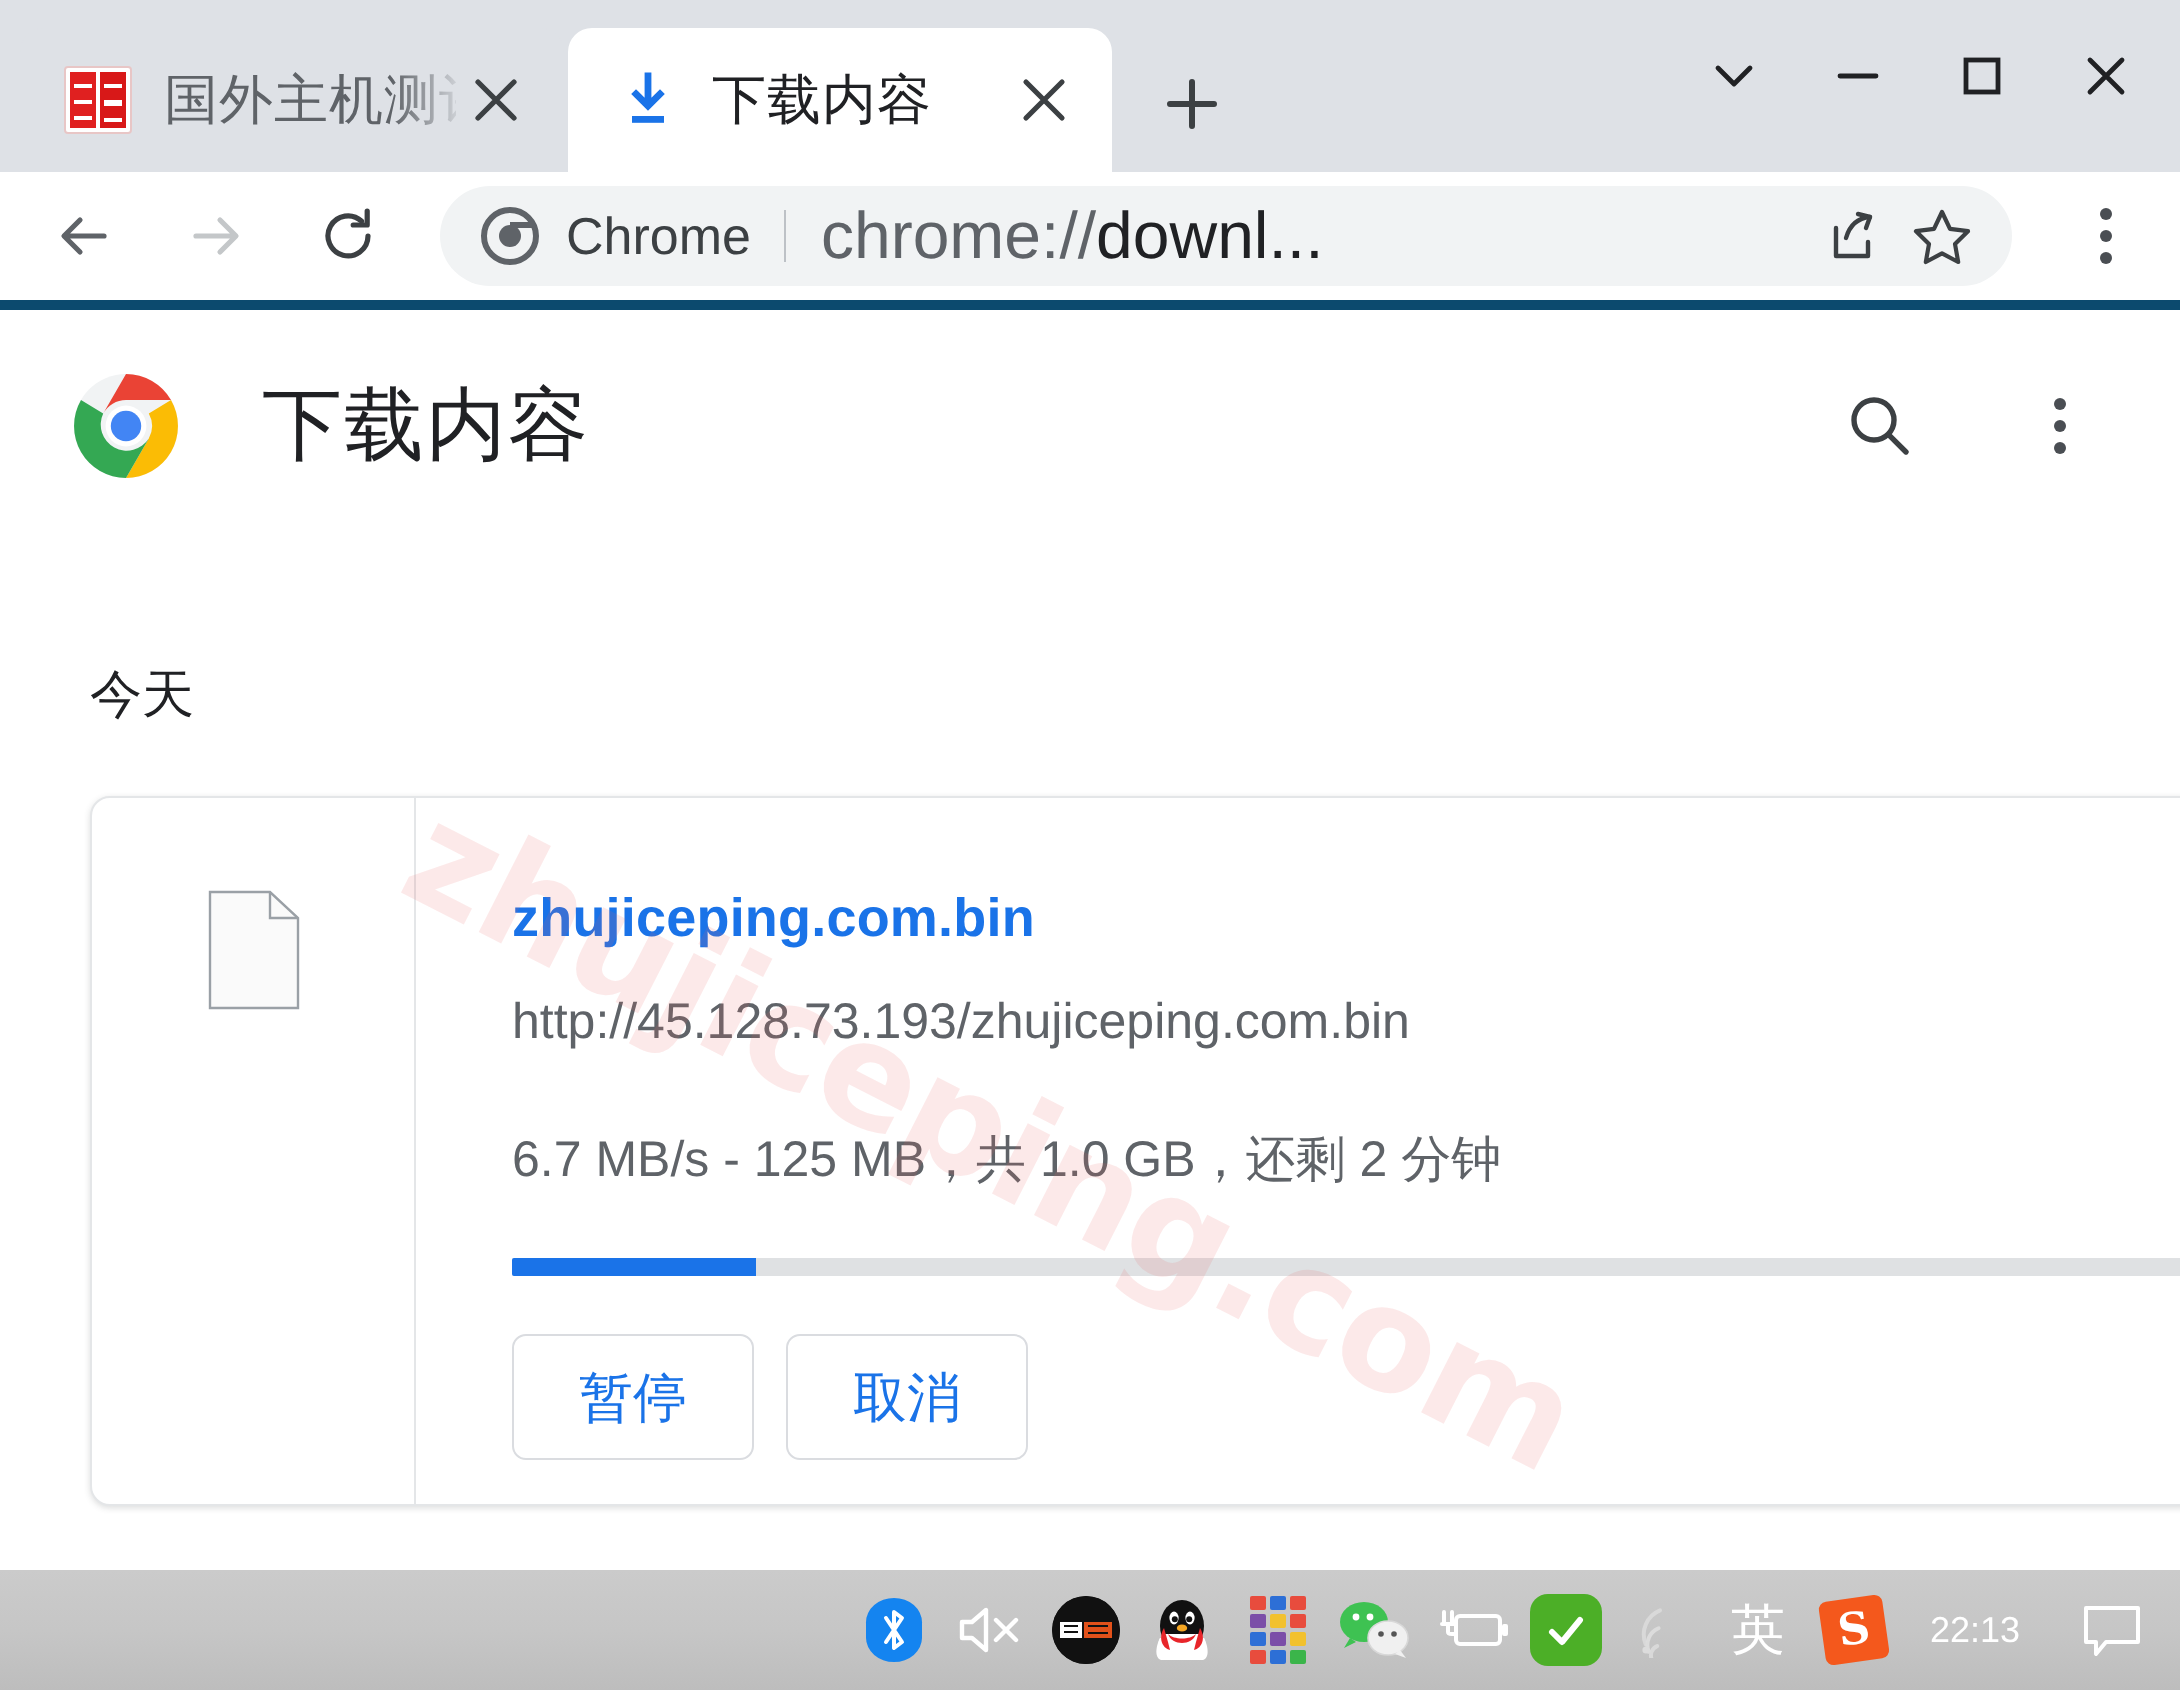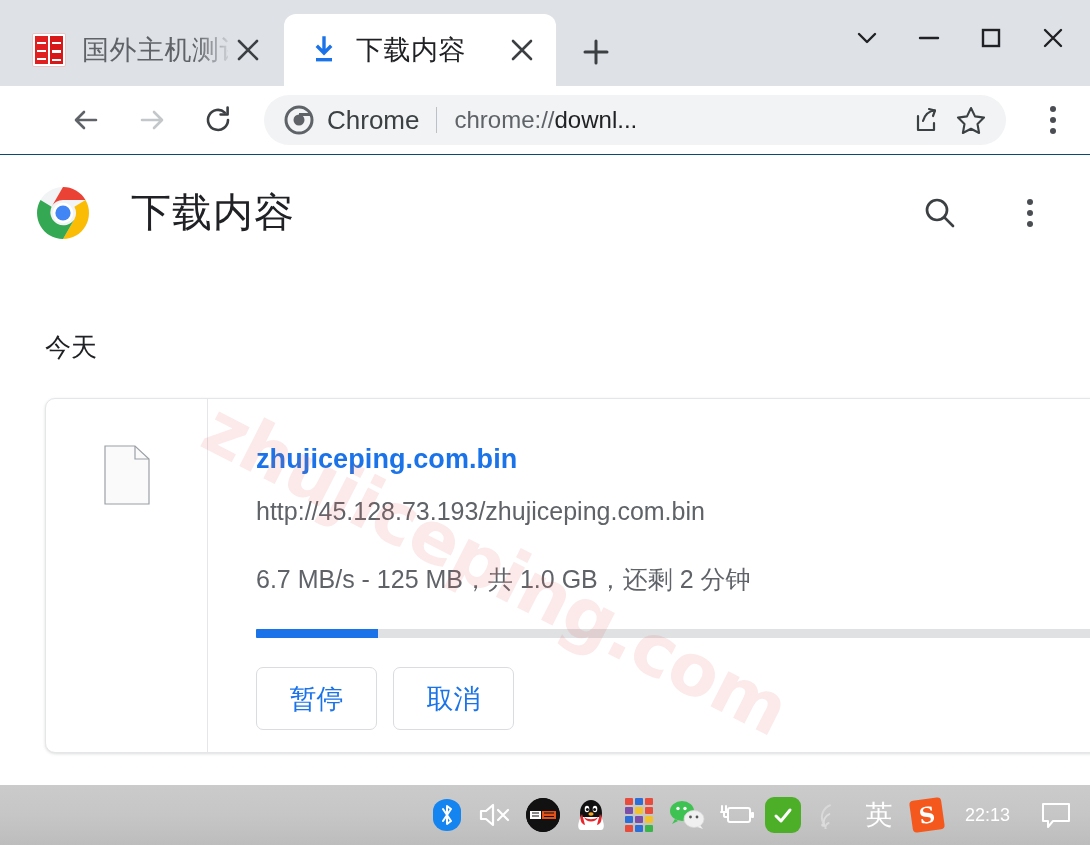--- a/index.html
+++ b/index.html
@@ -88,22 +88,21 @@
   .wc-btn {
     width: 62px; height: 56px;
     display: flex; align-items: center; justify-content: center;
   }
 
   
   .toolbar {
     position: absolute; top: 86px; left: 0; width: 1090px; height: 69px;
     background: #ffffff;
     display: flex; align-items: center;
-    border-bottom: 1px solid #0c4a6e;
-    padding-left: 44px;
+    border-bottom: 5px solid #0c4a6e;
   }
   .nav-btn {
     width: 56px; height: 56px; margin-left: 10px;
     display: flex; align-items: center; justify-content: center;
     flex: 0 0 auto;
   }
   .nav-btn.first { margin-left: 14px; }
   .omnibox {
     flex: 1 1 auto; height: 50px; margin: 0 18px 0 18px;
     background: #f1f3f4; border-radius: 25px;
@@ -113,21 +112,21 @@
   .omni-chrome-icon { margin-left: 20px; flex: 0 0 auto; display:flex; }
   .omni-chrome-label {
     margin-left: 13px; font-size: 26px; color: #3c4043;
     white-space: nowrap; flex: 0 0 auto;
   }
   .omni-sep {
     width: 1px; height: 26px; background: #bdc1c6;
     margin: 0 17px; flex: 0 0 auto;
   }
   .omni-url {
-    font-size: 24px; color: #5f6368; white-space: nowrap;
+    font-size: 33px; color: #5f6368; white-space: nowrap;
     flex: 1 1 auto; overflow: hidden;
   }
   .omni-url b { color: #202124; font-weight: 400; }
   .omni-action {
     width: 46px; height: 46px; flex: 0 0 auto;
     display: flex; align-items: center; justify-content: center;
   }
   .omni-action.last { margin-right: 12px; }
   .menu-btn {
     width: 58px; height: 56px; margin-right: 8px; flex: 0 0 auto;

